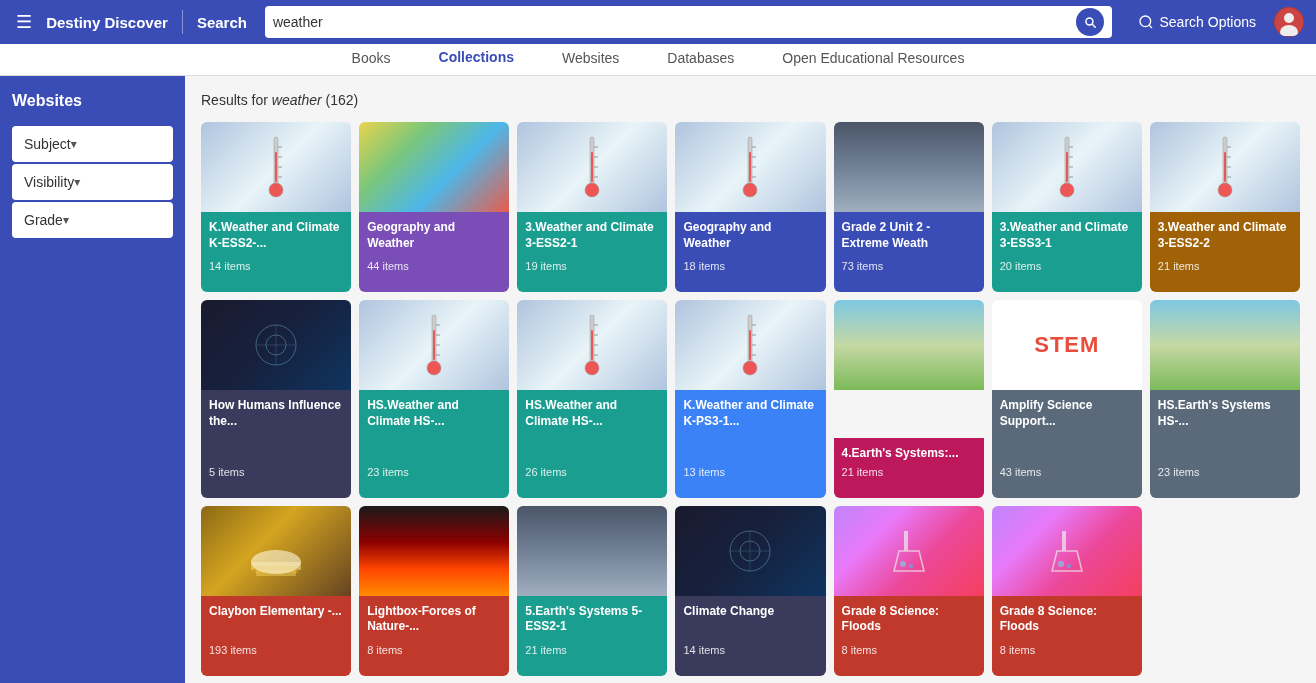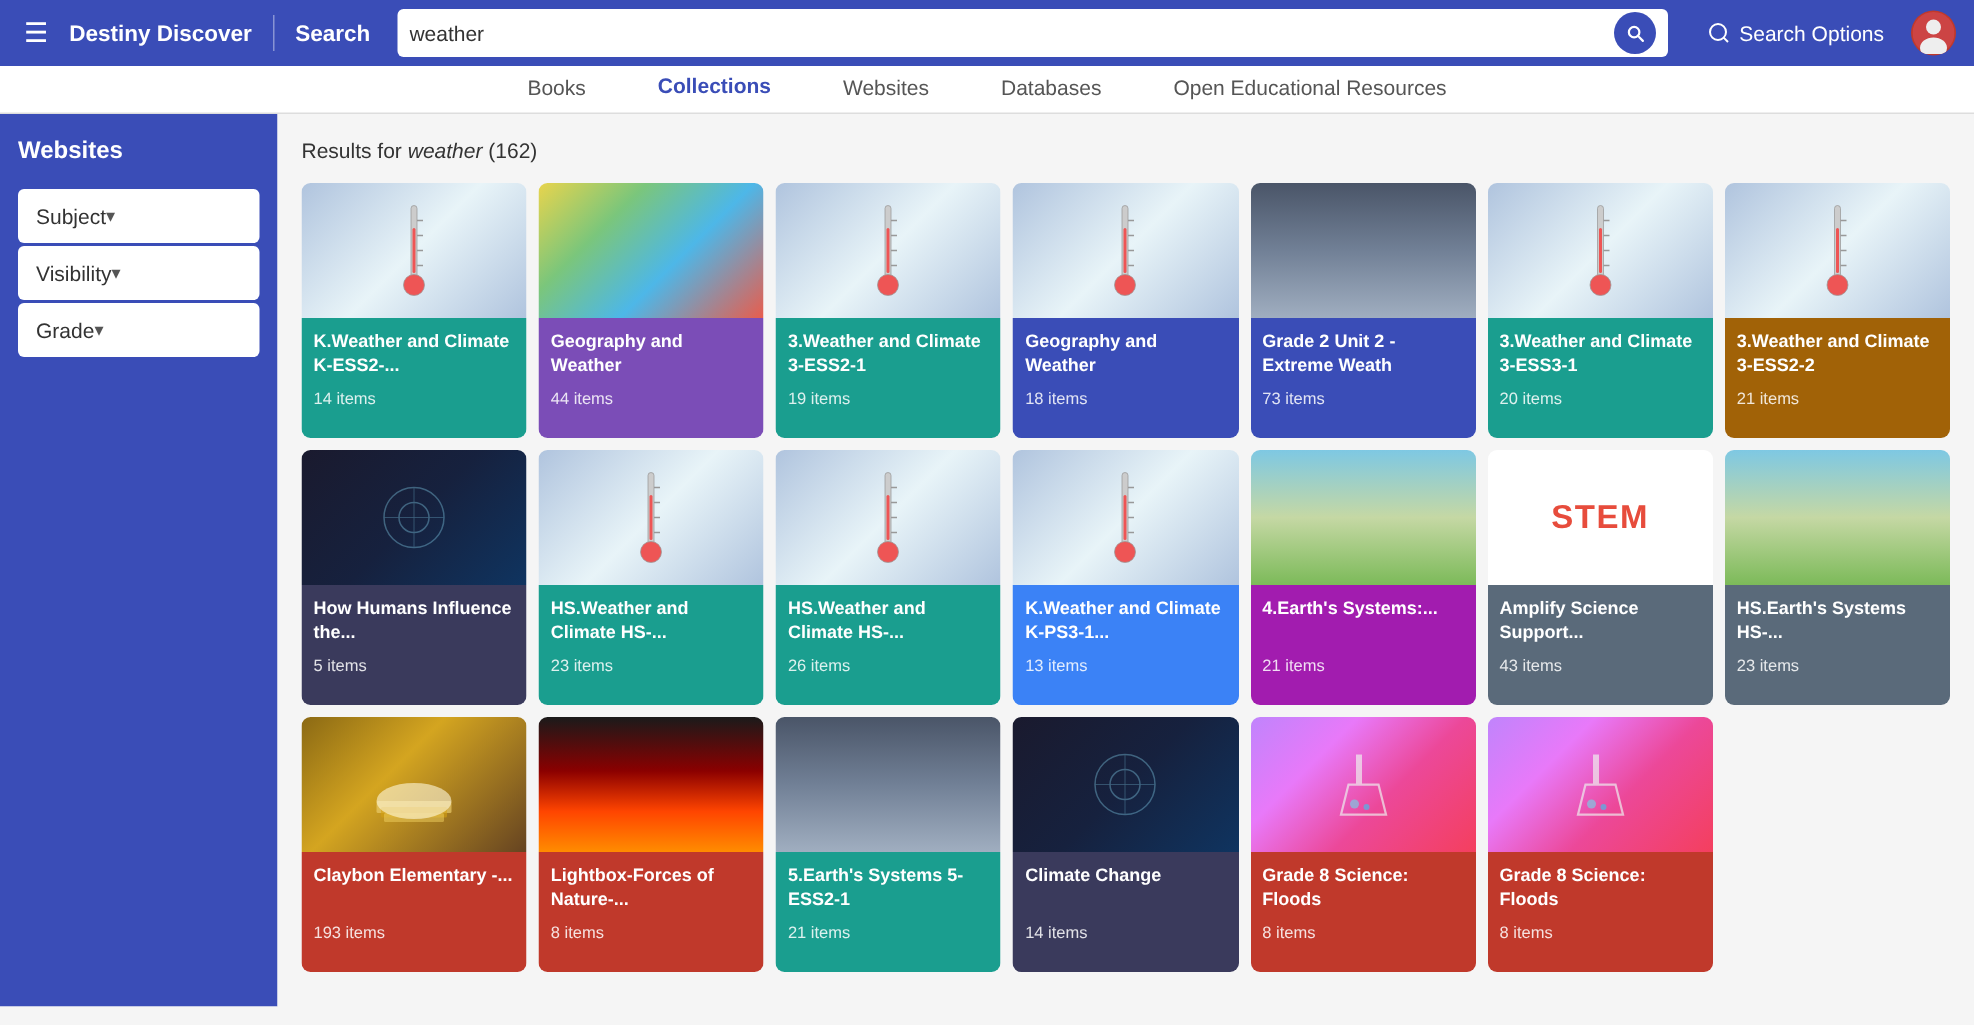--- a/index.html
+++ b/index.html
@@ -466,21 +466,21 @@
     </div>
     <div class="card-body" style="background:#3b82f6;">
       <div class="card-title">K.Weather and Climate K-PS3-1...</div>
       <div class="card-count">13 items</div>
     </div>
   </div>
         <div class="collection-card">
     <div class="card-image" style="height:90px;">
       <div style="background:linear-gradient(180deg,#7ec8e3 0%,#c5d8a4 50%,#7cba59 100%);height:100%;"></div>
     </div>
-    <div class="card-body" style="background:#a21caf;">
+    <div class="card-body" style="background:#be185d;margin-top:48px;">
       <div class="card-title">4.Earth's Systems:...</div>
       <div class="card-count">21 items</div>
     </div>
   </div>
         <div class="collection-card">
     <div class="card-image" style="height:90px;">
       <div style="background:#fff;height:100%;display:flex;align-items:center;justify-content:center;font-size:22px;font-weight:bold;color:#e74c3c;letter-spacing:1px;">STEM</div>
     </div>
     <div class="card-body" style="background:#5a6a7a;">
       <div class="card-title">Amplify Science Support...</div>

